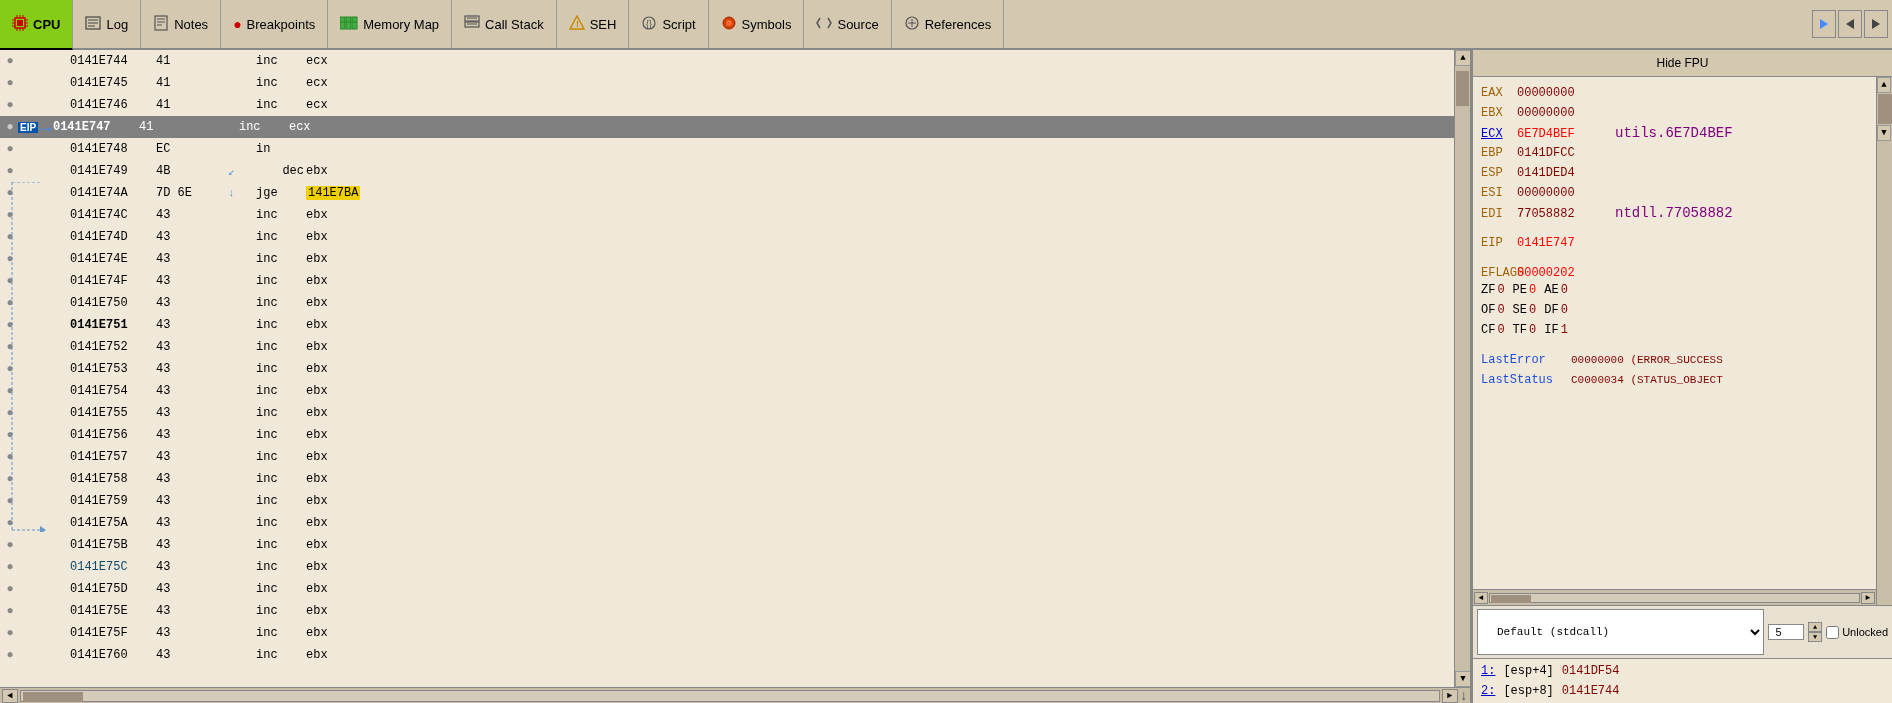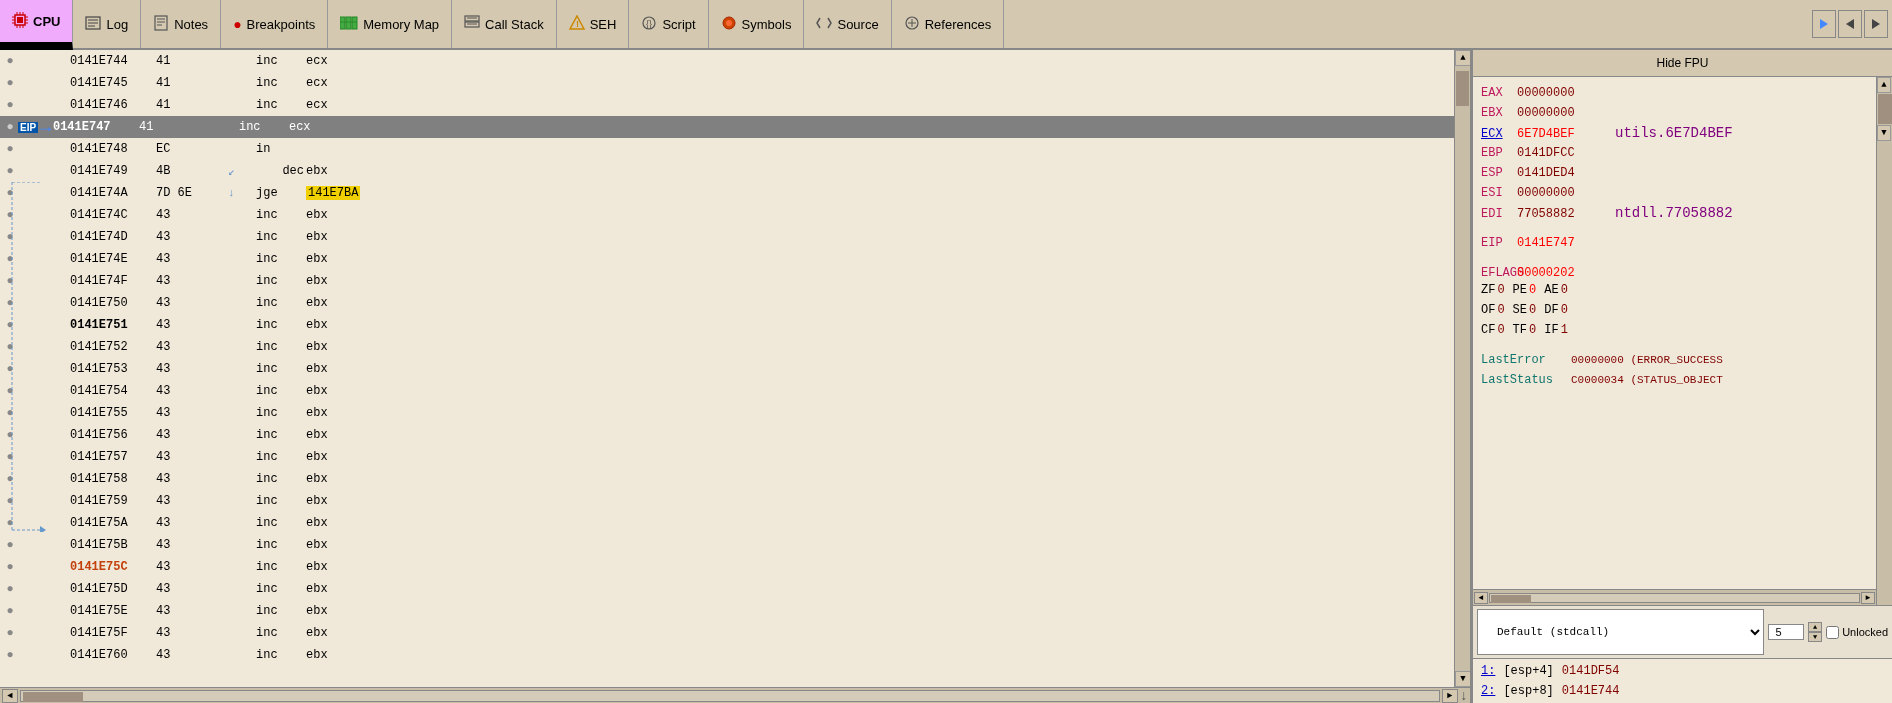--- a/index.html
+++ b/index.html
@@ -28,22 +28,22 @@
       padding: 0 12px;
       border-right: 1px solid #999;
       cursor: pointer;
       font-size: 13px;
       font-family: Arial, sans-serif;
       white-space: nowrap;
       gap: 5px;
       background: #d4c9b0;
     }
     .tab.active {
-      background: #f0abfc;
-      border-bottom: 8px solid #000000;
+      background: #84cc16;
+      border-bottom: 2px solid #000000;
       margin-bottom: -2px;
     }
     .tab-nav-buttons {
       margin-left: auto;
       display: flex;
       align-items: center;
       padding: 0 4px;
       gap: 2px;
     }
     .nav-btn {
@@ -100,21 +100,21 @@
     }
     .reg-row {
       display: flex;
       align-items: baseline;
       height: 20px;
       line-height: 20px;
       gap: 0;
     }
     .reg-name {
       width: 36px;
-      color: #be185d;
+      color: #a16207;
       font-weight: normal;
     }
     .reg-name.linked {
       color: #0000cc;
       text-decoration: underline;
       cursor: pointer;
     }
     .reg-value {
       width: 90px;
       color: #800000;
@@ -141,21 +141,21 @@
     }
     .eflag-name { color: #000; }
     .eflag-val { color: #800000; }
     .eflag-val.changed { color: #ff0000; }
 
     .lasterror-row {
       display: flex;
       height: 20px;
       align-items: baseline;
     }
-    .lasterror-label { width: 90px; color: #0f766e; }
+    .lasterror-label { width: 90px; color: #1d4ed8; }
     .lasterror-value { color: #800000; font-size: 11px; }
 
     .gs-row {
       display: flex;
       gap: 12px;
       height: 20px;
       align-items: baseline;
     }
     .gs-item { display: flex; gap: 4px; }
 
@@ -649,21 +649,21 @@
                 <span style="width: 52px; display: inline-block;"></span>
                 <span style="width: 86px; font-weight: normal; color: rgb(0, 0, 0);">0141E75B</span>
                 <span style="width: 72px; color: rgb(0, 0, 0);">43</span>
                 <span style="width: 24px; color: rgb(102, 153, 204); font-size: 11px;"></span>
                 <span style="width: 52px; padding-left: 4px; color: rgb(0, 0, 0);">inc</span>
                 <span style="flex: 1 1 0%; padding-left: 2px; color: rgb(0, 0, 0);">ebx</span>
               </div>
               <div class="disasm-row" style="display: flex; align-items: center; height: 22px; padding-left: 2px;">
                 <span style="width: 16px; text-align: center; color: rgb(136, 136, 136); font-size: 12px;">●</span>
                 <span style="width: 52px; display: inline-block;"></span>
-                <span style="width: 86px; font-weight: bold; color: #c2410c;">0141E75C</span>
+                <span style="width: 86px; font-weight: normal; color: #0c4a6e;">0141E75C</span>
                 <span style="width: 72px; color: rgb(0, 0, 0);">43</span>
                 <span style="width: 24px; color: rgb(102, 153, 204); font-size: 11px;"></span>
                 <span style="width: 52px; padding-left: 4px; color: rgb(0, 0, 0);">inc</span>
                 <span style="flex: 1 1 0%; padding-left: 2px; color: rgb(0, 0, 0);">ebx</span>
               </div>
               <div class="disasm-row" style="display: flex; align-items: center; height: 22px; padding-left: 2px;">
                 <span style="width: 16px; text-align: center; color: rgb(136, 136, 136); font-size: 12px;">●</span>
                 <span style="width: 52px; display: inline-block;"></span>
                 <span style="width: 86px; font-weight: normal; color: rgb(0, 0, 0);">0141E75D</span>
                 <span style="width: 72px; color: rgb(0, 0, 0);">43</span>

